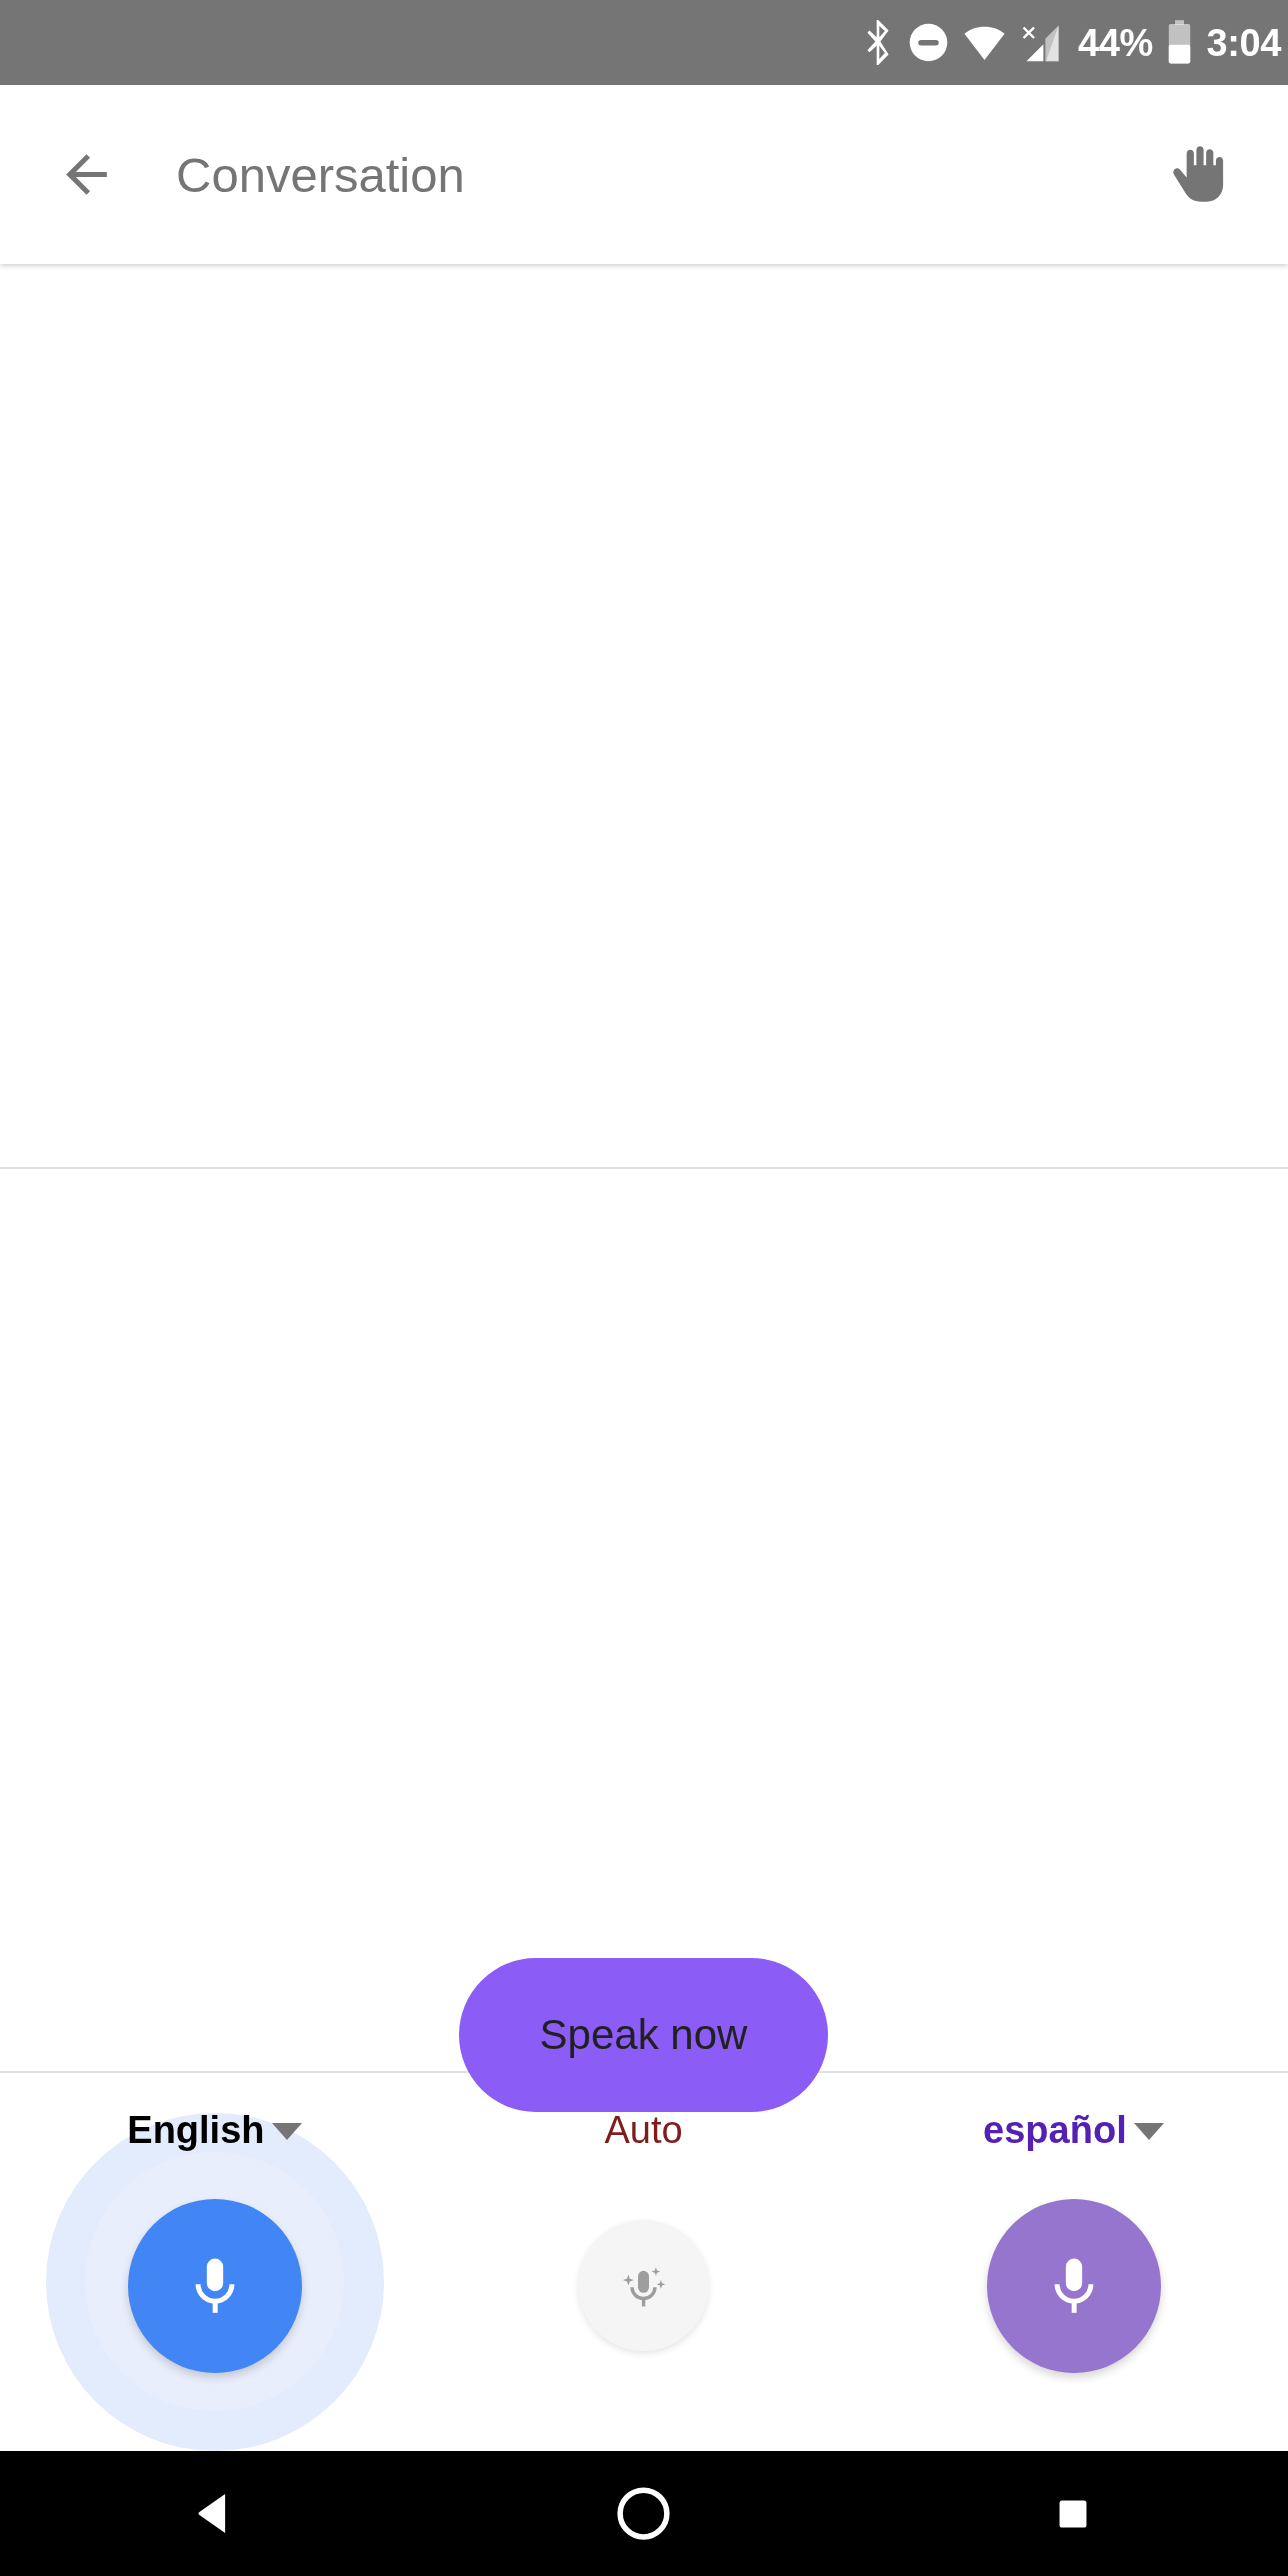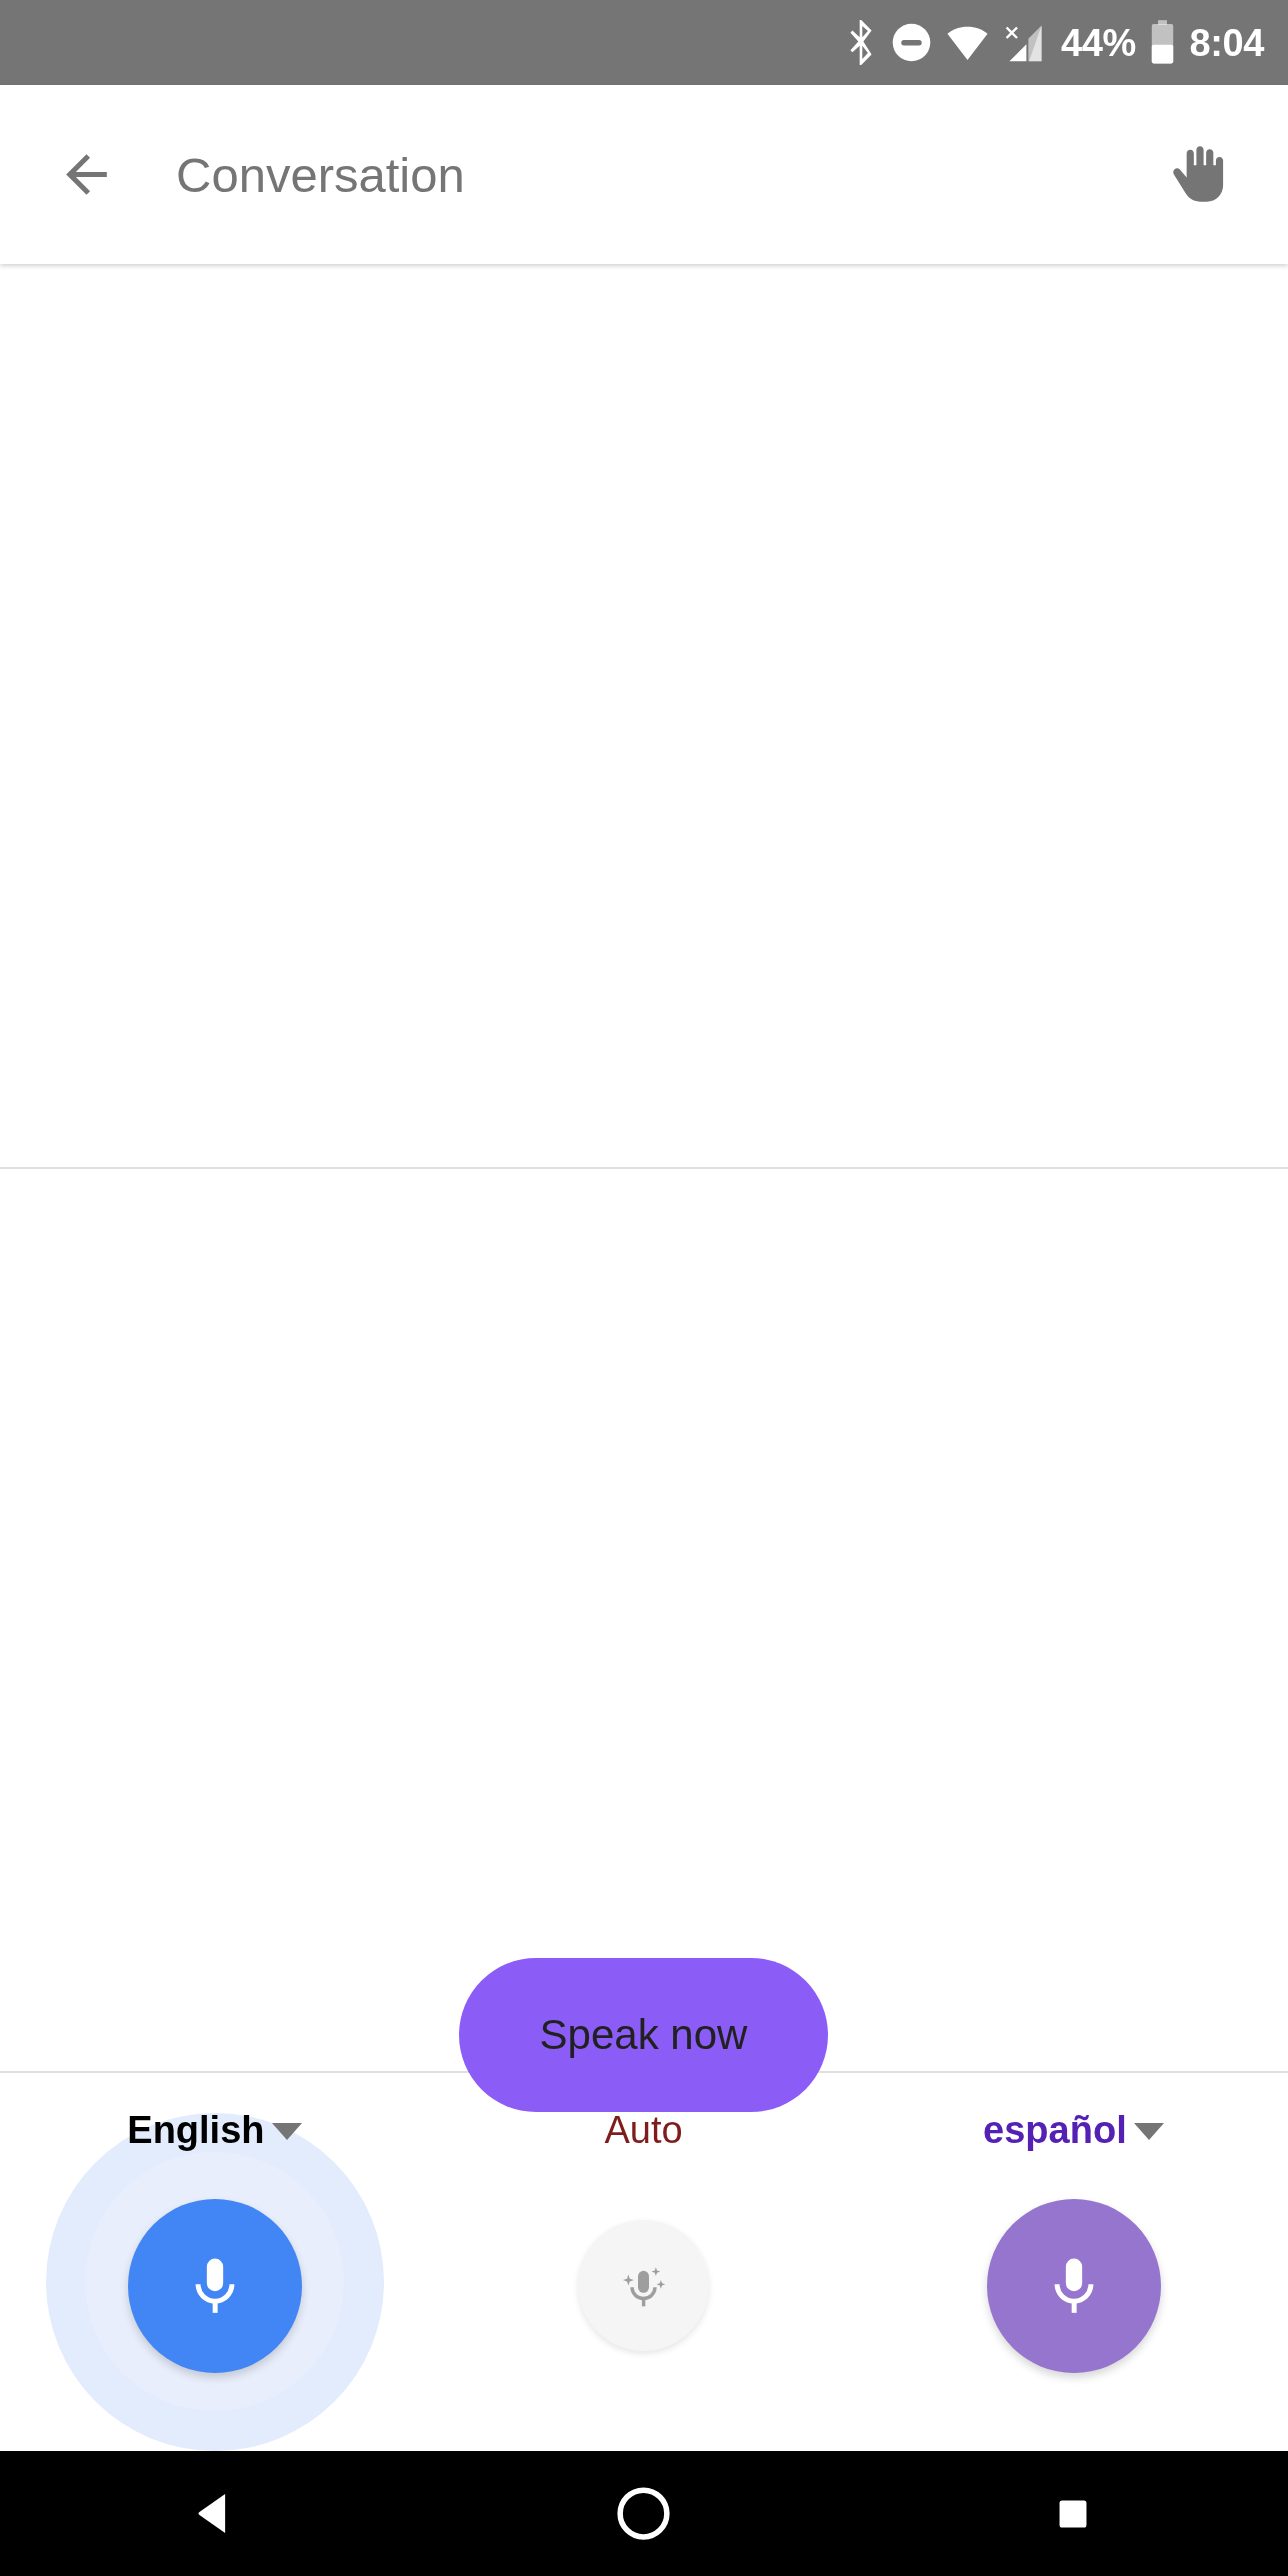--- a/index.html
+++ b/index.html
@@ -18,21 +18,21 @@
   
   .status-bar {
     position: absolute;
     top: 0; left: 0;
     width: 1288px;
     height: 85px;
     background: #757575;
     display: flex;
     align-items: center;
     justify-content: flex-end;
-    padding-right: 24px;
+    padding-right: 7px;
     box-sizing: border-box;
   }
   .status-icons {
     display: flex;
     align-items: center;
     gap: 14.3px;
   }
   .sb-icon { display: block; }
   .sb-text {
     color: #ffffff;
@@ -282,21 +282,21 @@
     </svg>
 
     <div class="sb-text">44%</div>
 
     <svg class="sb-icon" width="25" height="45" viewBox="0 0 14 25">
       <rect x="4.5" y="0" width="5" height="2.6" fill="#ffffff" opacity="0.55"></rect>
       <rect x="1" y="2.2" width="12" height="22" rx="1" fill="#ffffff" opacity="0.55"></rect>
       <rect x="1" y="13.8" width="12" height="10.4" rx="1" fill="#ffffff"></rect>
     </svg>
 
-    <div class="sb-text">8:04</div>
+    <div class="sb-text">3:04</div>
   </div>
 </div>
 
 <div class="app-bar">
   <div class="back-btn">
     <svg width="61" height="61" viewBox="0 0 24 24">
       <path fill="#757575" d="M20 11 L7.8 11 L13.4 5.4 L12 4 L4 12 L12 20 L13.4 18.6 L7.8 13 L20 13 Z"></path>
     </svg>
   </div>
   <div class="app-title">Conversation</div>

